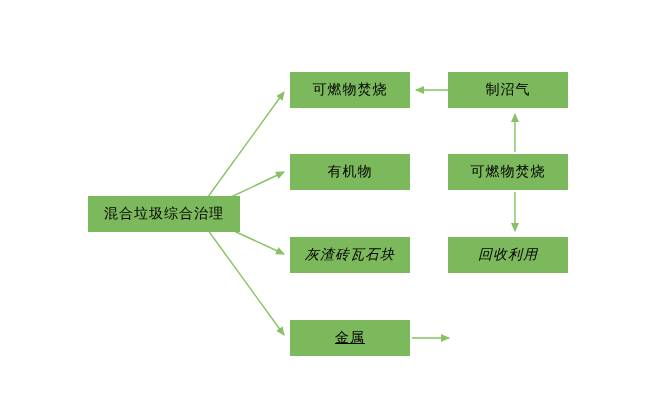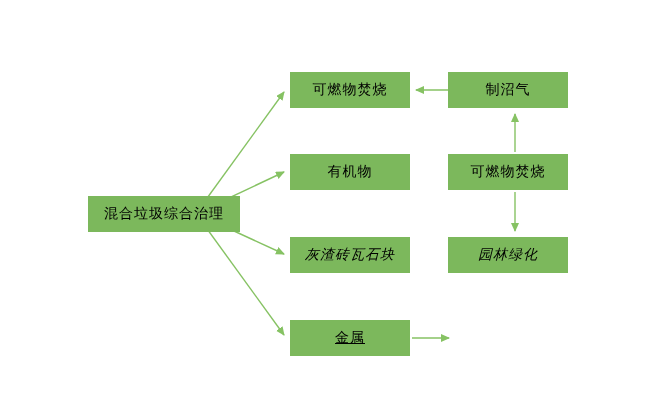--- a/index.html
+++ b/index.html
@@ -71,15 +71,15 @@
 
   <div class="node root">混合垃圾综合治理</div>
 
   <div class="node mid row-1">可燃物焚烧</div>
   <div class="node mid row-2">有机物</div>
   <div class="node mid row-3">灰渣砖瓦石块</div>
   <div class="node mid row-4">金属</div>
 
   <div class="node right row-1">制沼气</div>
   <div class="node right row-2">可燃物焚烧</div>
-  <div class="node right row-3">园林绿化</div>
+  <div class="node right row-3">回收利用</div>
 
 </div>
 
 </body></html>

